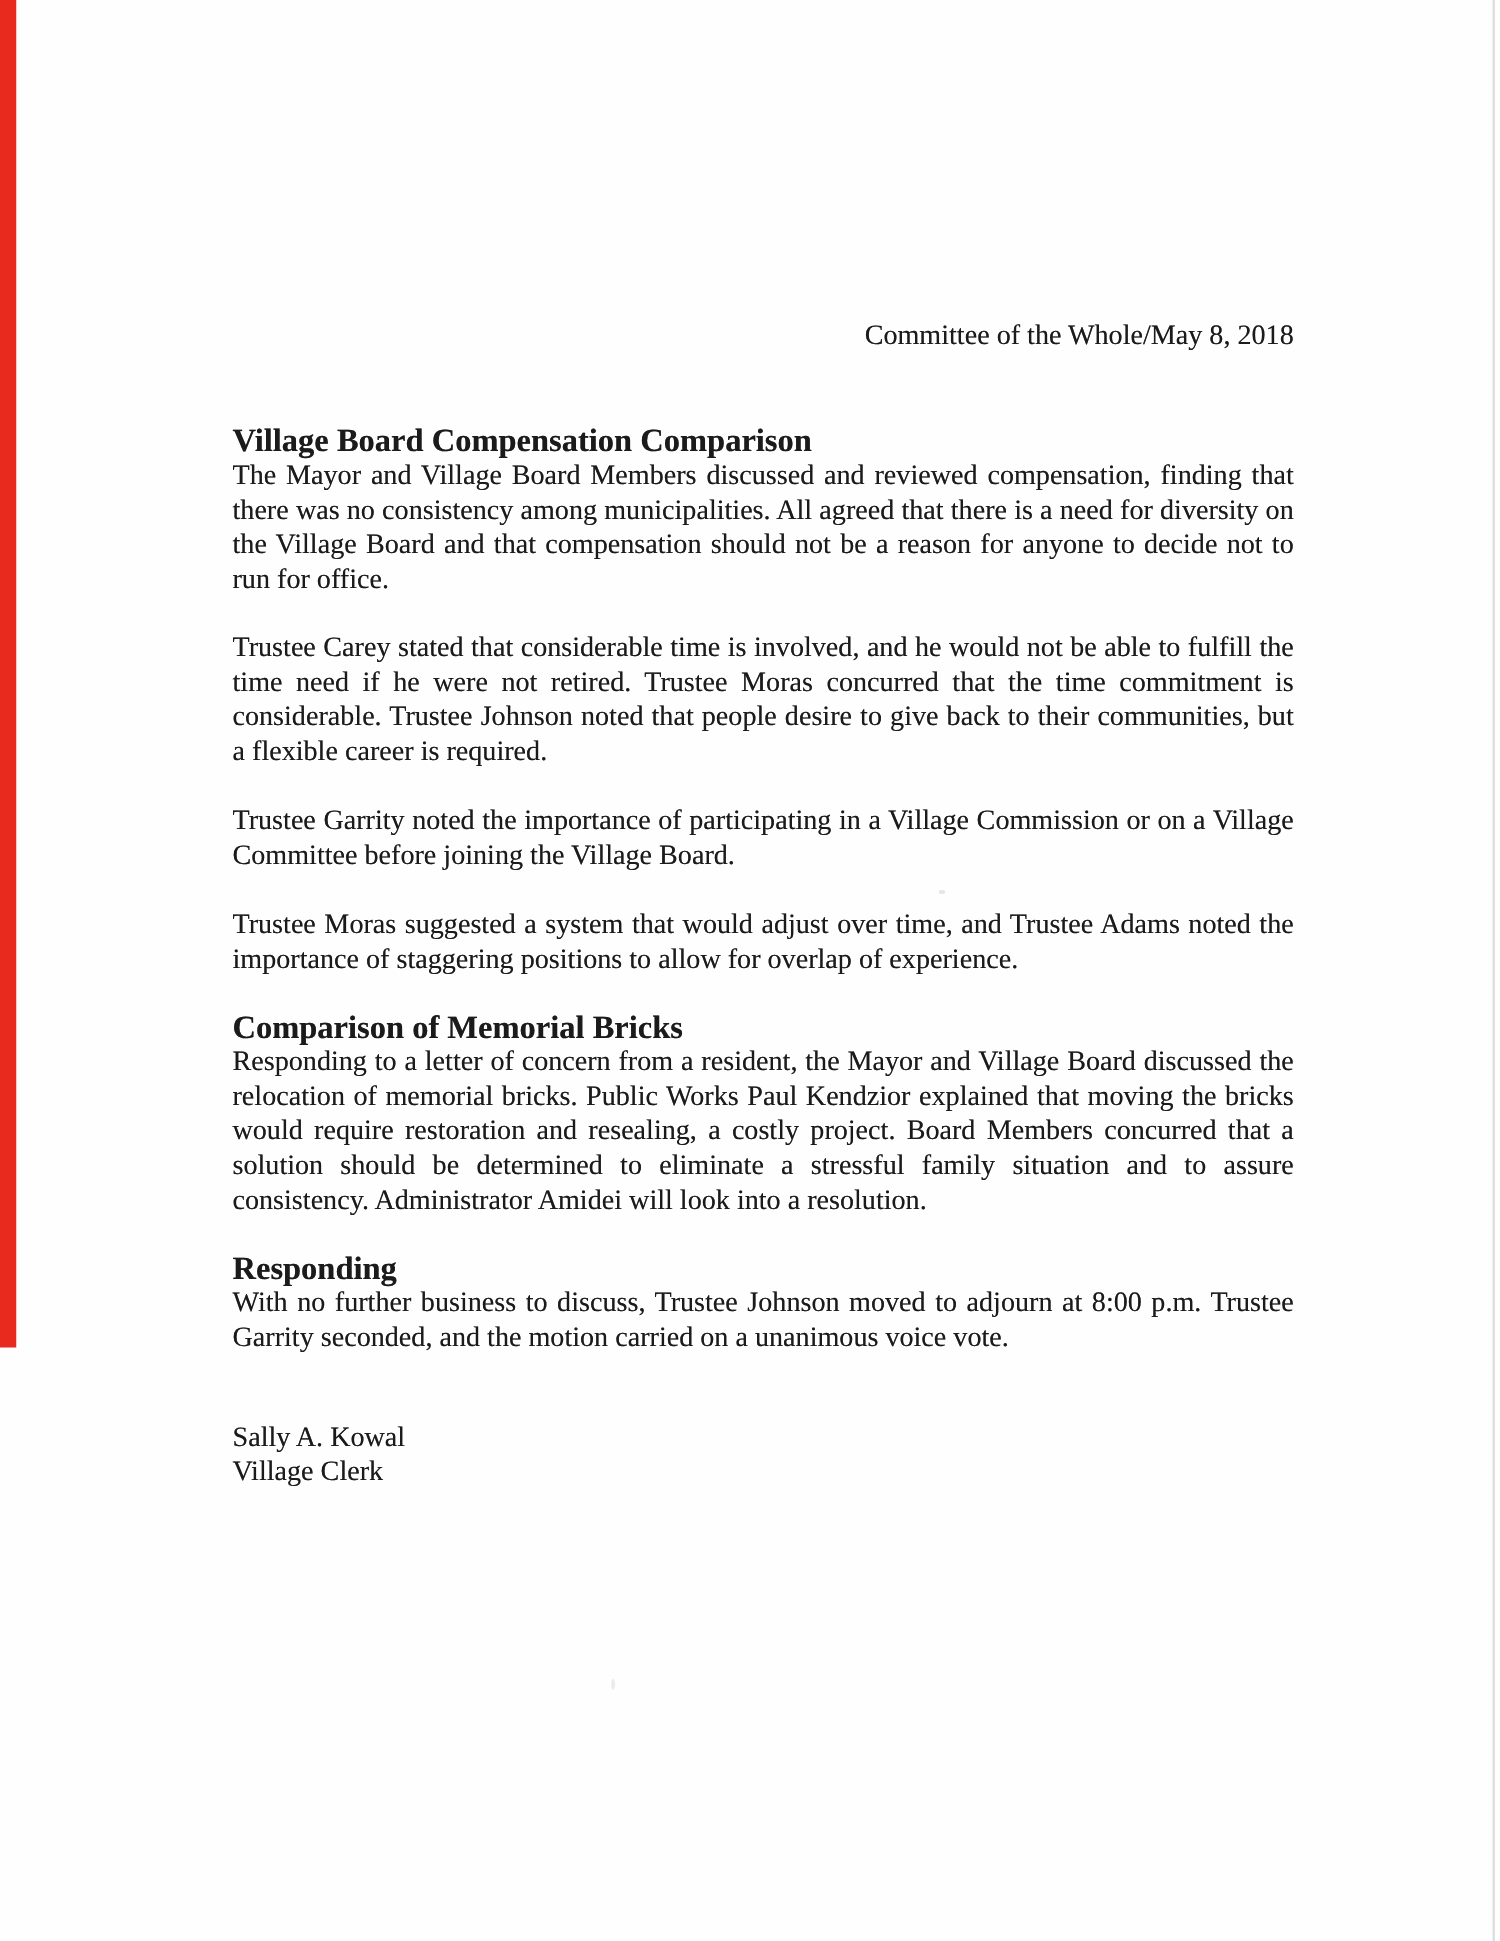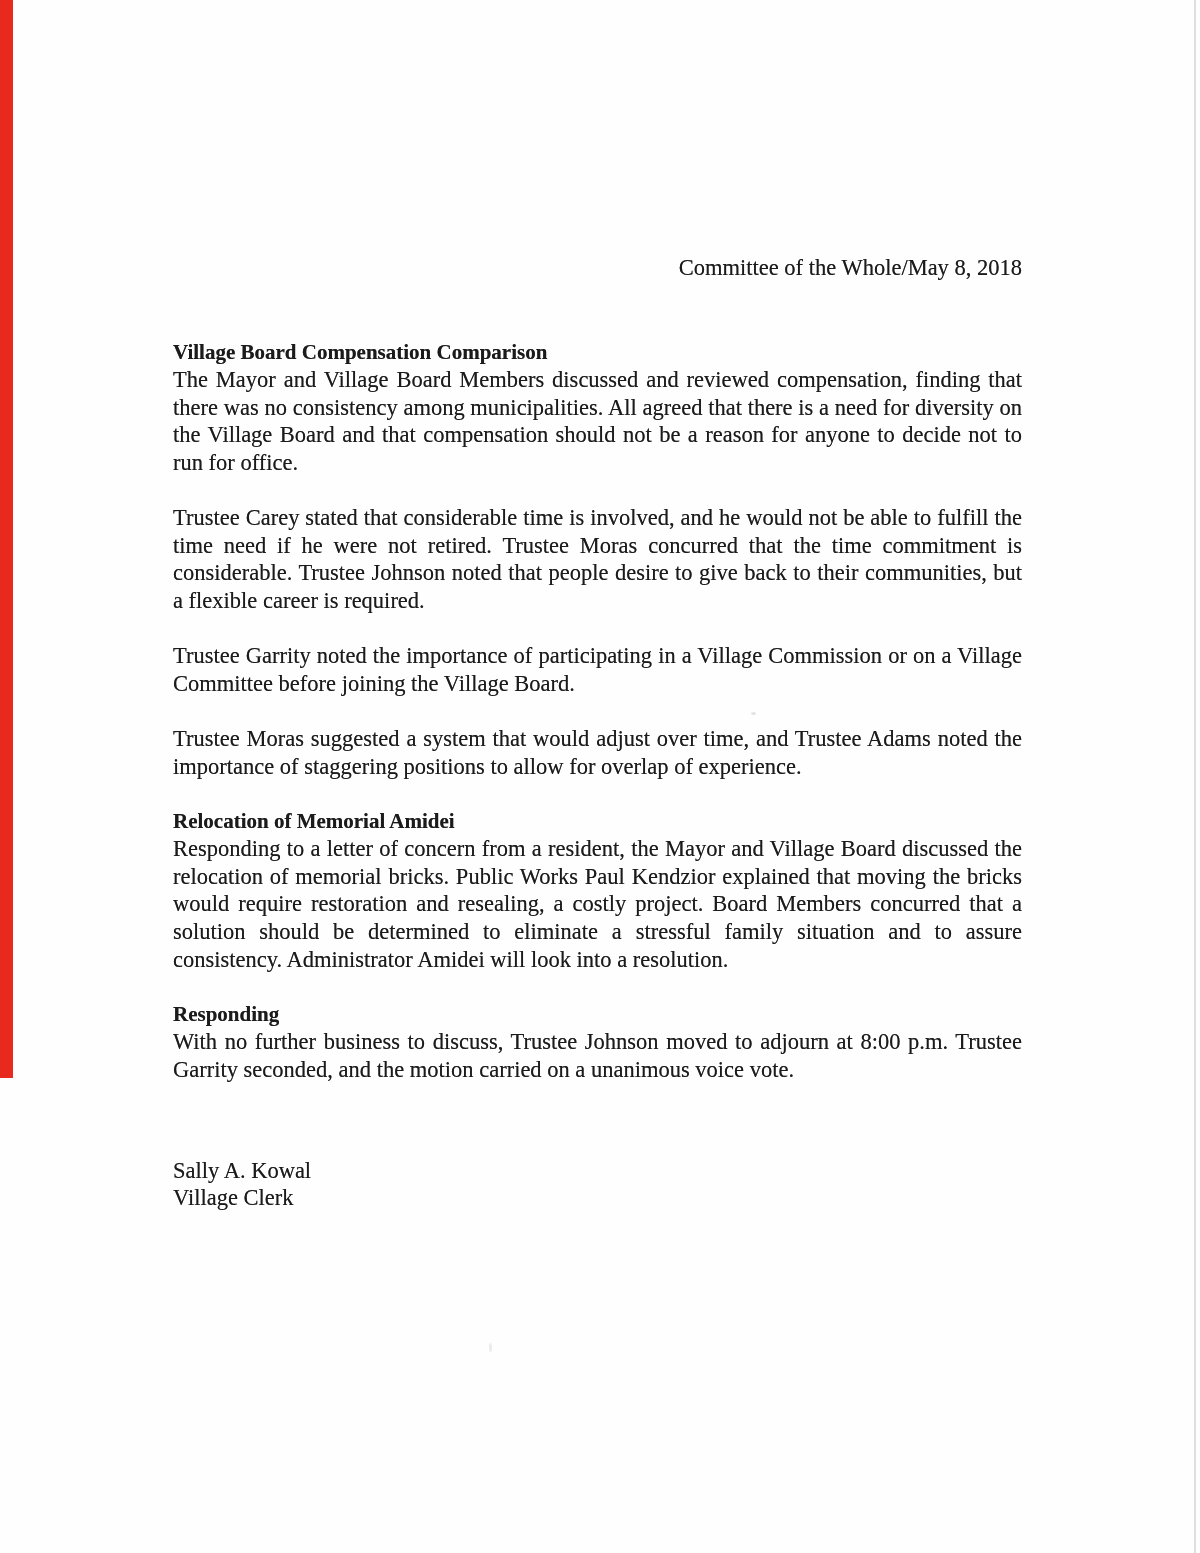--- a/index.html
+++ b/index.html
@@ -36,46 +36,46 @@
     position: absolute;
     background: #c9c9c9;
     border-radius: 50%;
   }
   .speck.s1 { left: 751px; top: 712px; width: 5px; height: 3px; opacity: .5; }
   .speck.s2 { left: 489px; top: 1343px; width: 3px; height: 9px; opacity: .35; }
 
   
   .content {
     position: absolute;
-    left: 173px;
+    left: 186px;
     top: 254px;
     width: 849px;
     font-size: 22.5px;
     line-height: 27.6px;
     text-shadow: 0 0 0.5px rgba(0,0,0,0.55); 
   }
   .header-block {
     text-align: right;
     margin: 0 0 57px 0;
   }
   .header-block div { margin: 0; }
   h2.sec-heading {
-    font-size: 21px;
+    font-size: 26px;
     line-height: 27.6px;
     font-weight: bold;
     margin: 0;
   }
   .sec-heading.gap-before { margin-top: 8px; }
   p.para {
     margin: 0 0 27.6px 0;
     text-align: justify;
     text-align-last: left;
   }
   .signature-block {
-    margin-top: 73px;
+    margin-top: 52px;
     font-family: Liberation Serif, serif;
   }
   .signature-block div { margin: 0; }
 </style>
 </head>
 <body>
 
 <div class="page">
 
   <div class="edge-stripe" style="background: rgb(232, 41, 29);"></div>
@@ -93,21 +93,21 @@
 
     <section>
       <h2 class="sec-heading">Village Board Compensation Comparison</h2>
       <p class="para">The Mayor and Village Board Members discussed and reviewed compensation, finding that there was no consistency among municipalities.  All agreed that there is a need for diversity on the Village Board and that compensation should not be a reason for anyone to decide not to run for office.</p>
       <p class="para">Trustee Carey stated that considerable time is involved, and he would not be able to fulfill the time need if he were not retired.  Trustee Moras concurred that the time commitment is considerable.  Trustee Johnson noted that people desire to give back to their communities, but a flexible career is required.</p>
       <p class="para">Trustee Garrity noted the importance of participating in a Village Commission or on a Village Committee before joining the Village Board.</p>
       <p class="para">Trustee Moras suggested a system that would adjust over time, and Trustee Adams noted the importance of staggering positions to allow for overlap of experience.</p>
     </section>
 
     <section>
-      <h2 class="sec-heading gap-before">Relocation of Memorial Amidei</h2>
+      <h2 class="sec-heading gap-before">Comparison of Memorial Bricks</h2>
       <p class="para">Responding to a letter of concern from a resident, the Mayor and Village Board discussed the relocation of memorial bricks.  Public Works Paul Kendzior explained that moving the bricks would require restoration and resealing, a costly project.  Board Members concurred that a solution should be determined to eliminate a stressful family situation and to assure consistency.  Administrator Amidei will look into a resolution.</p>
     </section>
 
     <section>
       <h2 class="sec-heading">Responding</h2>
       <p class="para">With no further business to discuss, Trustee Johnson moved to adjourn at 8:00 p.m.  Trustee Garrity seconded, and the motion carried on a unanimous voice vote.</p>
     </section>
 
 
     <div class="signature-block">

